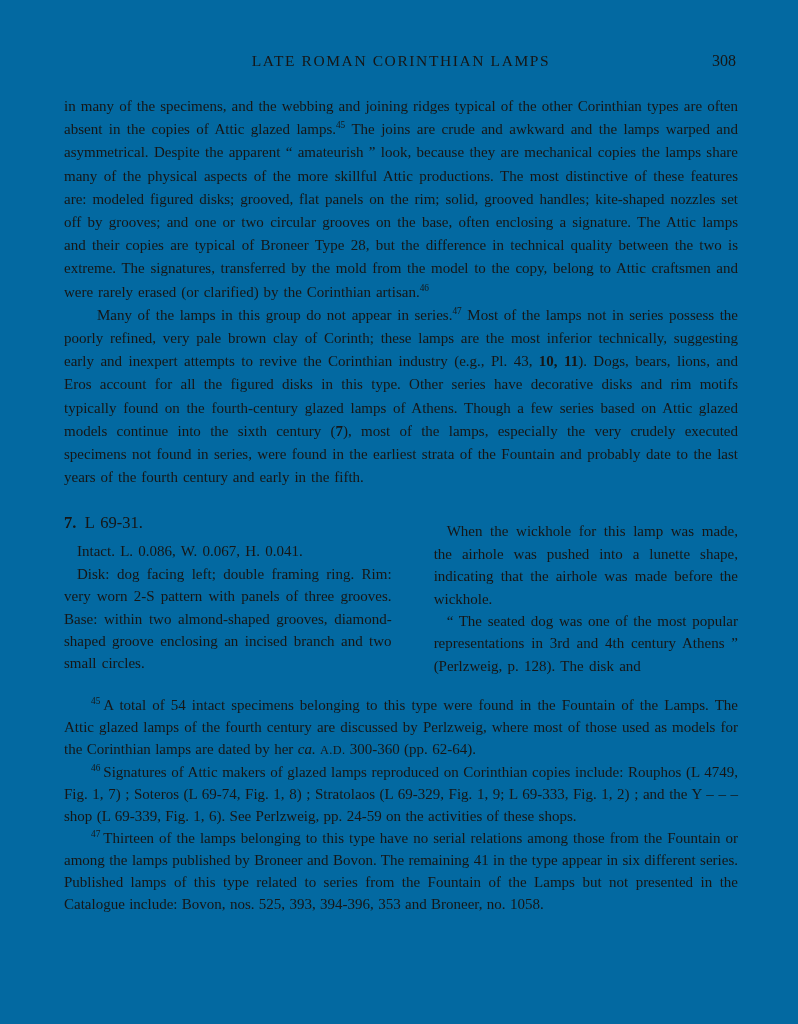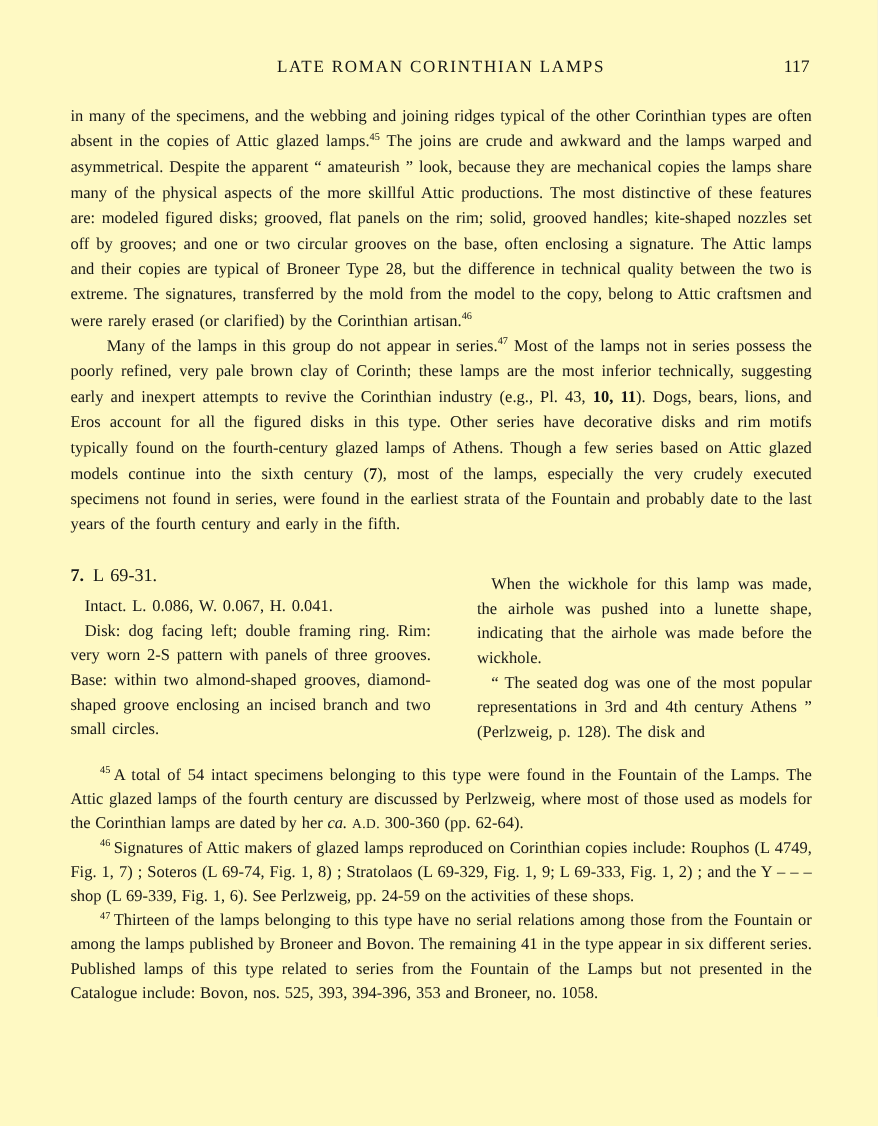--- a/index.html
+++ b/index.html
@@ -1,20 +1,20 @@
 <!DOCTYPE html>
 <html><head>
 <meta charset="utf-8">
 <style>
   html, body { margin:0; padding:0; background:#e8e8e8; }
   .page {
     position:relative;
     width:798px; height:1024px;
     margin:0 auto;
-    background:#fef9c3;
+    background:#0369a1;
     color:#161616;
     font-family:"Liberation Serif", serif;
     box-sizing:border-box;
     padding:52px 60px 0 64px;
     overflow:hidden;
   }
   
   .running-head { position:relative; height:22px; margin-bottom:21px; }
   .running-head-title {
     position:absolute; left:0; right:0;
@@ -76,21 +76,21 @@
   }
   .fn-marker { margin-right:3px; }
 </style>
 </head>
 <body>
 
 <div class="page">
 
   <div class="running-head">
     <div class="running-head-title">LATE ROMAN CORINTHIAN LAMPS</div>
-    <div class="page-number">117</div>
+    <div class="page-number">308</div>
   </div>
 
   <div class="body-text">
     <p><span class="seg-n">in many of the specimens, and the webbing and joining ridges typical of the other Corinthian types are often absent in the copies of Attic glazed lamps.</span><span class="seg-sup">45</span><span class="seg-n"> The joins are crude and awkward and the lamps warped and asymmetrical.  Despite the apparent “ amateurish ” look, because they are mechanical copies the lamps share many of the physical aspects of the more skillful Attic productions.  The most distinctive of these features are:  modeled figured disks; grooved, flat panels on the rim; solid, grooved handles; kite-shaped nozzles set off by grooves; and one or two circular grooves on the base, often enclosing a signature.  The Attic lamps and their copies are typical of Broneer Type 28, but the difference in technical quality between the two is extreme.  The signatures, transferred by the mold from the model to the copy, belong to Attic craftsmen and were rarely erased (or clarified) by the Corinthian artisan.</span><span class="seg-sup">46</span></p>
     <p class="para-indent"><span class="seg-n">Many of the lamps in this group do not appear in series.</span><span class="seg-sup">47</span><span class="seg-n"> Most of the lamps not in series possess the poorly refined, very pale brown clay of Corinth; these lamps are the most inferior technically, suggesting early and inexpert attempts to revive the Corinthian industry (e.g., Pl. 43, </span><span class="seg-b">10, 11</span><span class="seg-n">).  Dogs, bears, lions, and Eros account for all the figured disks in this type.  Other series have decorative disks and rim motifs typically found on the fourth-century glazed lamps of Athens.  Though a few series based on Attic glazed models continue into the sixth century (</span><span class="seg-b">7</span><span class="seg-n">), most of the lamps, especially the very crudely executed specimens not found in series, were found in the earliest strata of the Fountain and probably date to the last years of the fourth century and early in the fifth.</span></p>
   </div>
 
   <div class="catalog">
     <div class="catalog-left">
       <p class="entry-heading"><span class="seg-b">7.</span><span class="seg-n"> L 69-31.</span></p>

